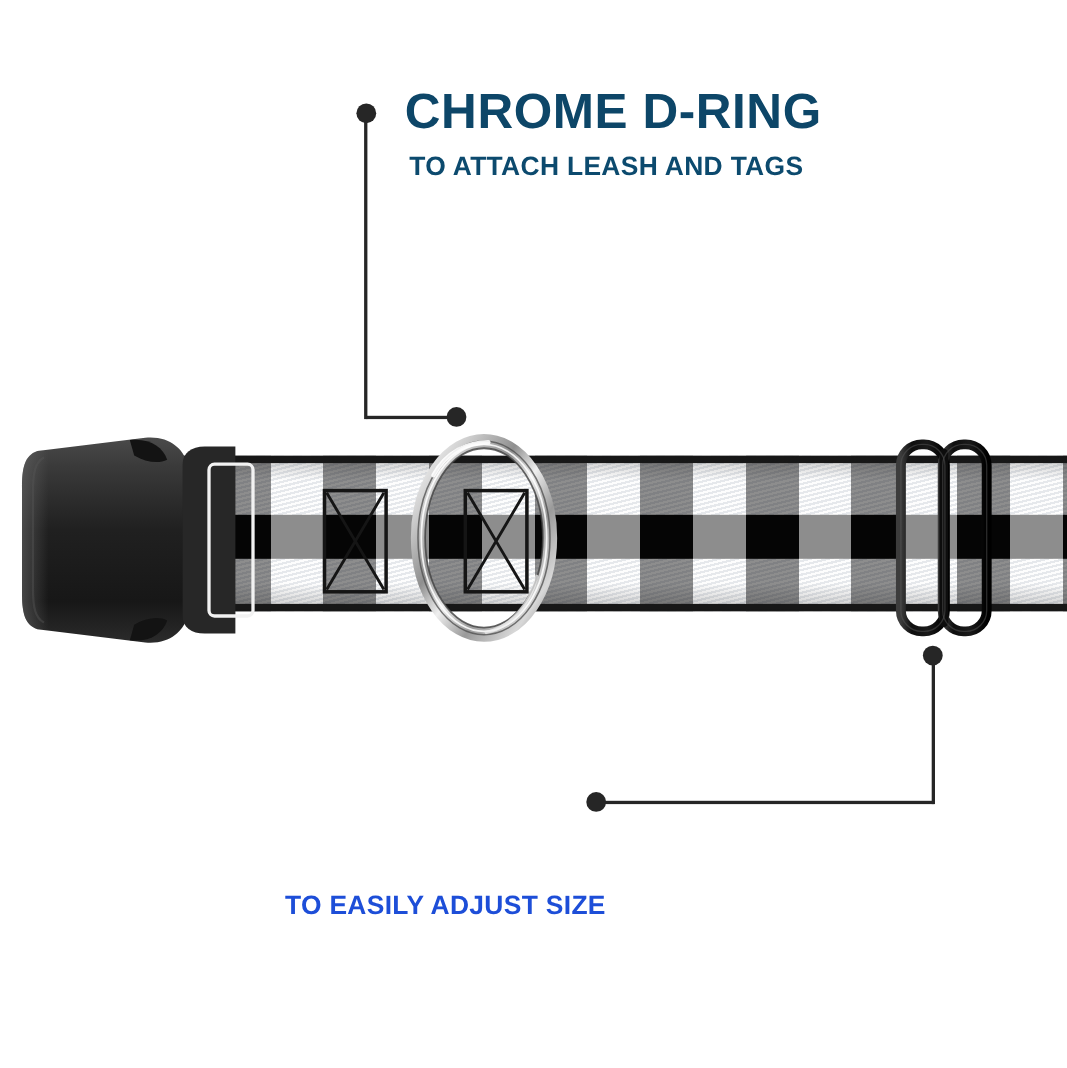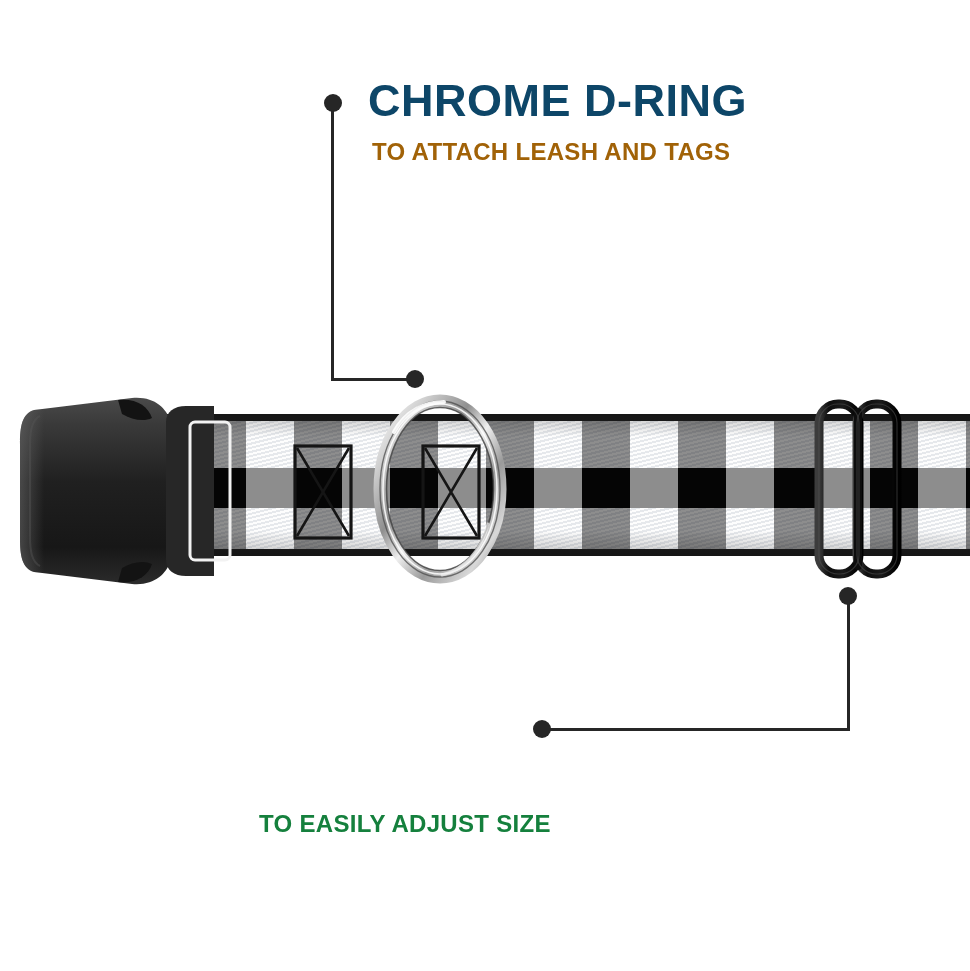--- a/index.html
+++ b/index.html
@@ -33,31 +33,31 @@
   }
 
   #title-dring {
     left:368px; top:78px;
     font-size:45px;
     color:#0d4668;
   }
   #sub-dring {
     left:372px; top:140px;
     font-size:24px;
-    color:#a16207;
+    color:#0c4a6e;
   }
   #title-loop {
     left:258px; top:748px;
     font-size:45px;
     color:#0d4668;
   }
   #sub-loop {
     left:259px; top:812px;
     font-size:24px;
-    color:#15803d;
+    color:#1d4ed8;
   }
 
   
   .lead-line { position:absolute; background:#262626; }
   .lead-dot  {
     position:absolute;
     width:18px; height:18px;
     border-radius:50%;
     background:#262626;
   }

